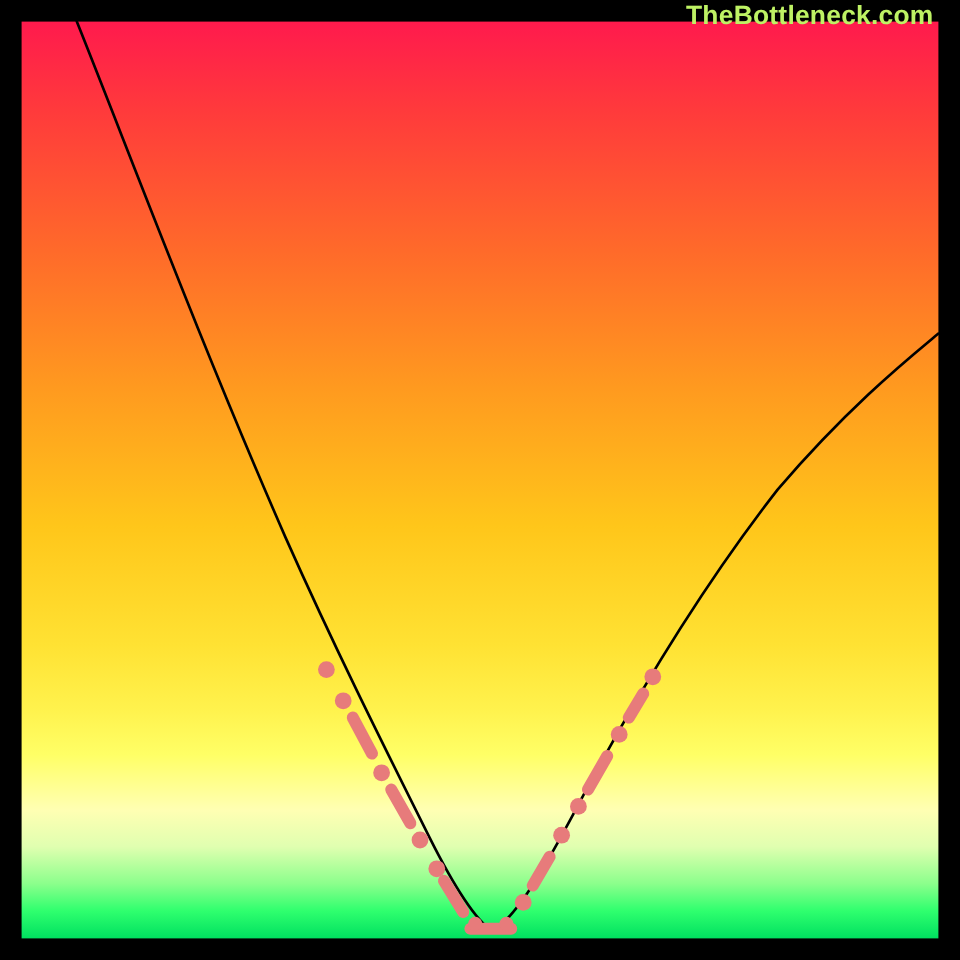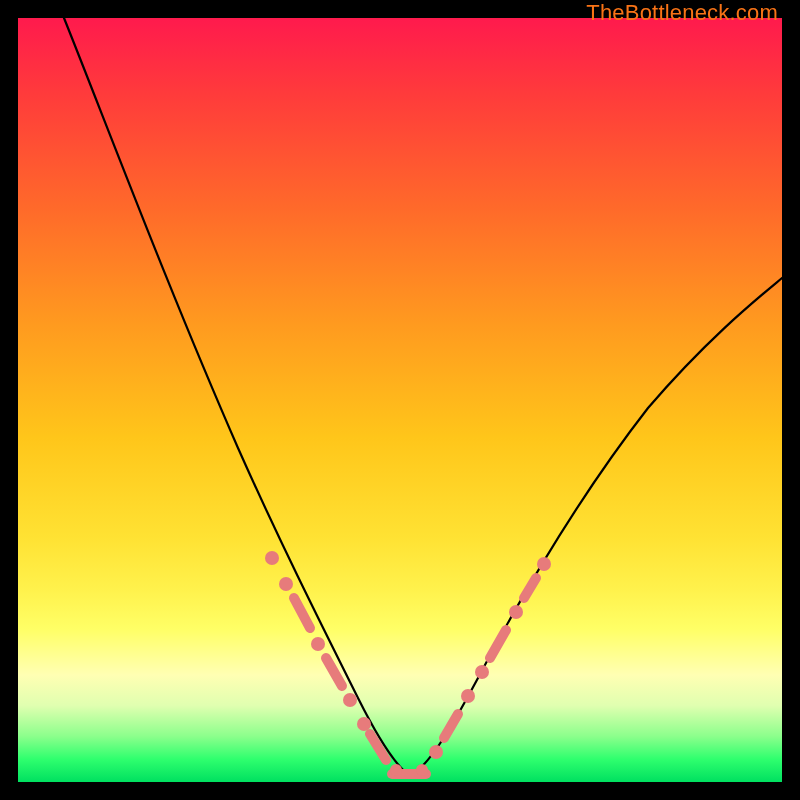--- a/index.html
+++ b/index.html
@@ -39,22 +39,22 @@
       #8cff8c 94%,
       #2fff6e 97%,
       #00e060 100%
     );
   }
   .watermark {
     position: absolute;
     top: 0px;
     right: 22px;
     font-size: 22px;
-    font-weight: 400;
-    color: #f97316;
+    font-weight: 700;
+    color: #bef264;
     letter-spacing: 0.2px;
     user-select: none;
   }
   svg.curves {
     position: absolute;
     left: 0;
     top: 0;
     width: 764px;
     height: 764px;
     overflow: visible;

